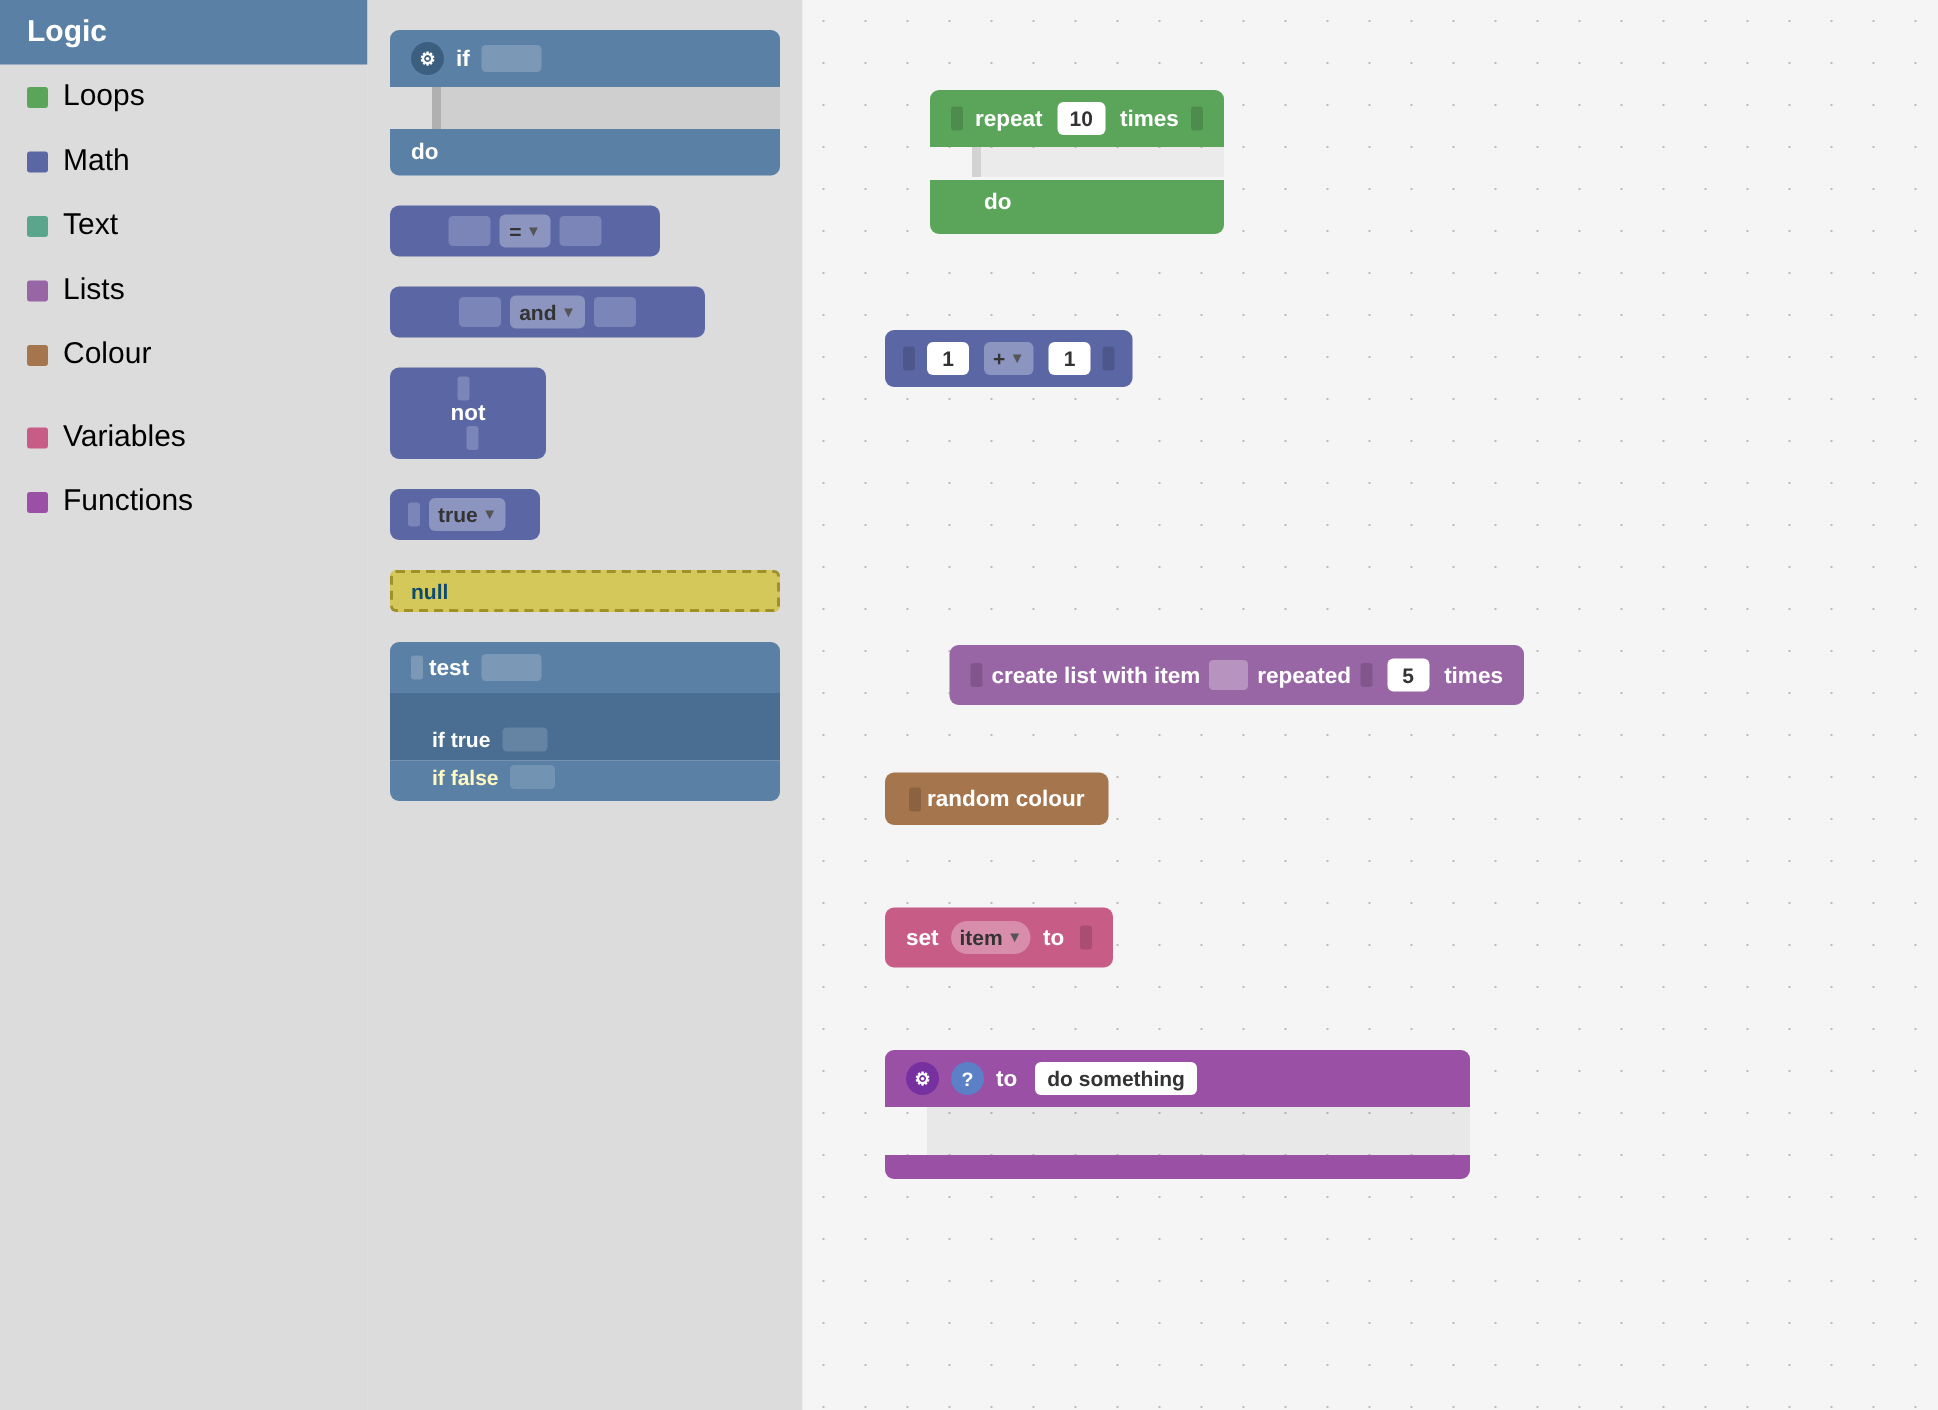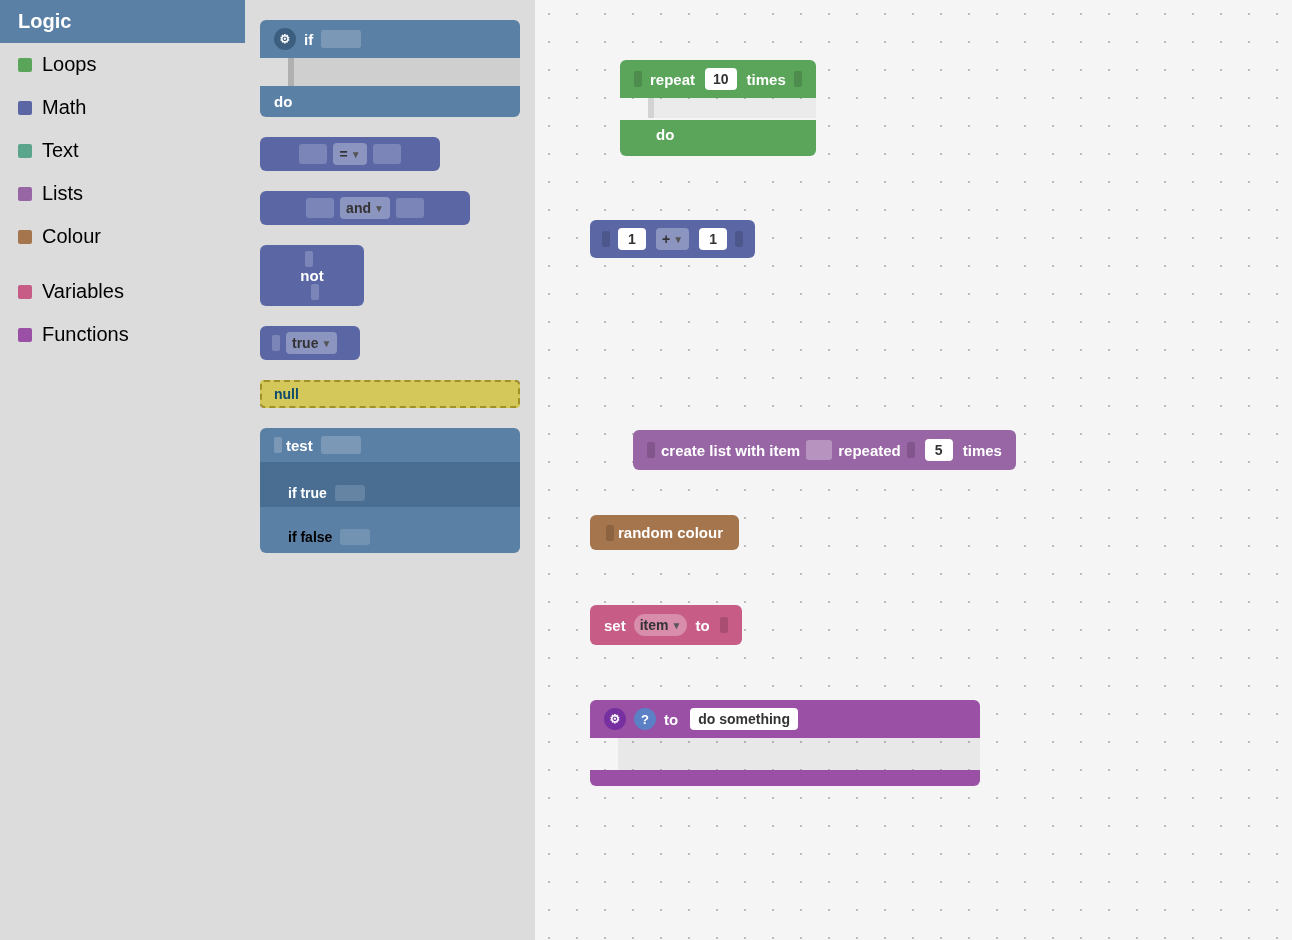--- a/index.html
+++ b/index.html
@@ -339,21 +339,21 @@
   <div style="display:inline-flex; flex-direction:column; cursor:grab;">
     <div style="background:#5b80a5; border-radius:6px 6px 0 0; padding:8px 14px; color:white; font-size:15px; font-weight:600; display:flex; align-items:center; gap:4px;">
       <span style="display:inline-block;width:8px;height:16px;background:rgba(255,255,255,0.2);border-radius:2px;"></span>
       <span>test</span>
       <span style="display:inline-block;width:40px;height:18px;background:rgba(255,255,255,0.2);border-radius:3px;margin-left:4px;"></span>
     </div>
     <div style="background:#4a6e92; padding:23px 14px 6px 28px; color:white; font-size:14px; font-weight:600; display:flex; align-items:center; gap:4px;">
       <span>if true</span>
       <span style="display:inline-block;width:30px;height:16px;background:rgba(255,255,255,0.15);border-radius:3px;margin-left:4px;"></span>
     </div>
-    <div style="background:#5b80a5; border-radius:0 0 6px 6px; padding:22px 14px 8px 28px; color:#000000; font-size:14px; font-weight:600; display:flex; align-items:center; gap:4px;">
+    <div style="background:#5b80a5; border-radius:0 0 6px 6px; padding:3px 14px 8px 28px; color:#fef9c3; font-size:14px; font-weight:600; display:flex; align-items:center; gap:4px;">
       <span>if false</span>
       <span style="display:inline-block;width:30px;height:16px;background:rgba(255,255,255,0.15);border-radius:3px;margin-left:4px;"></span>
     </div>
   </div>
 
 </div>
 
 <div id="workspace">
 
   <div class="ws-block" style="top:60px; left:85px;">

